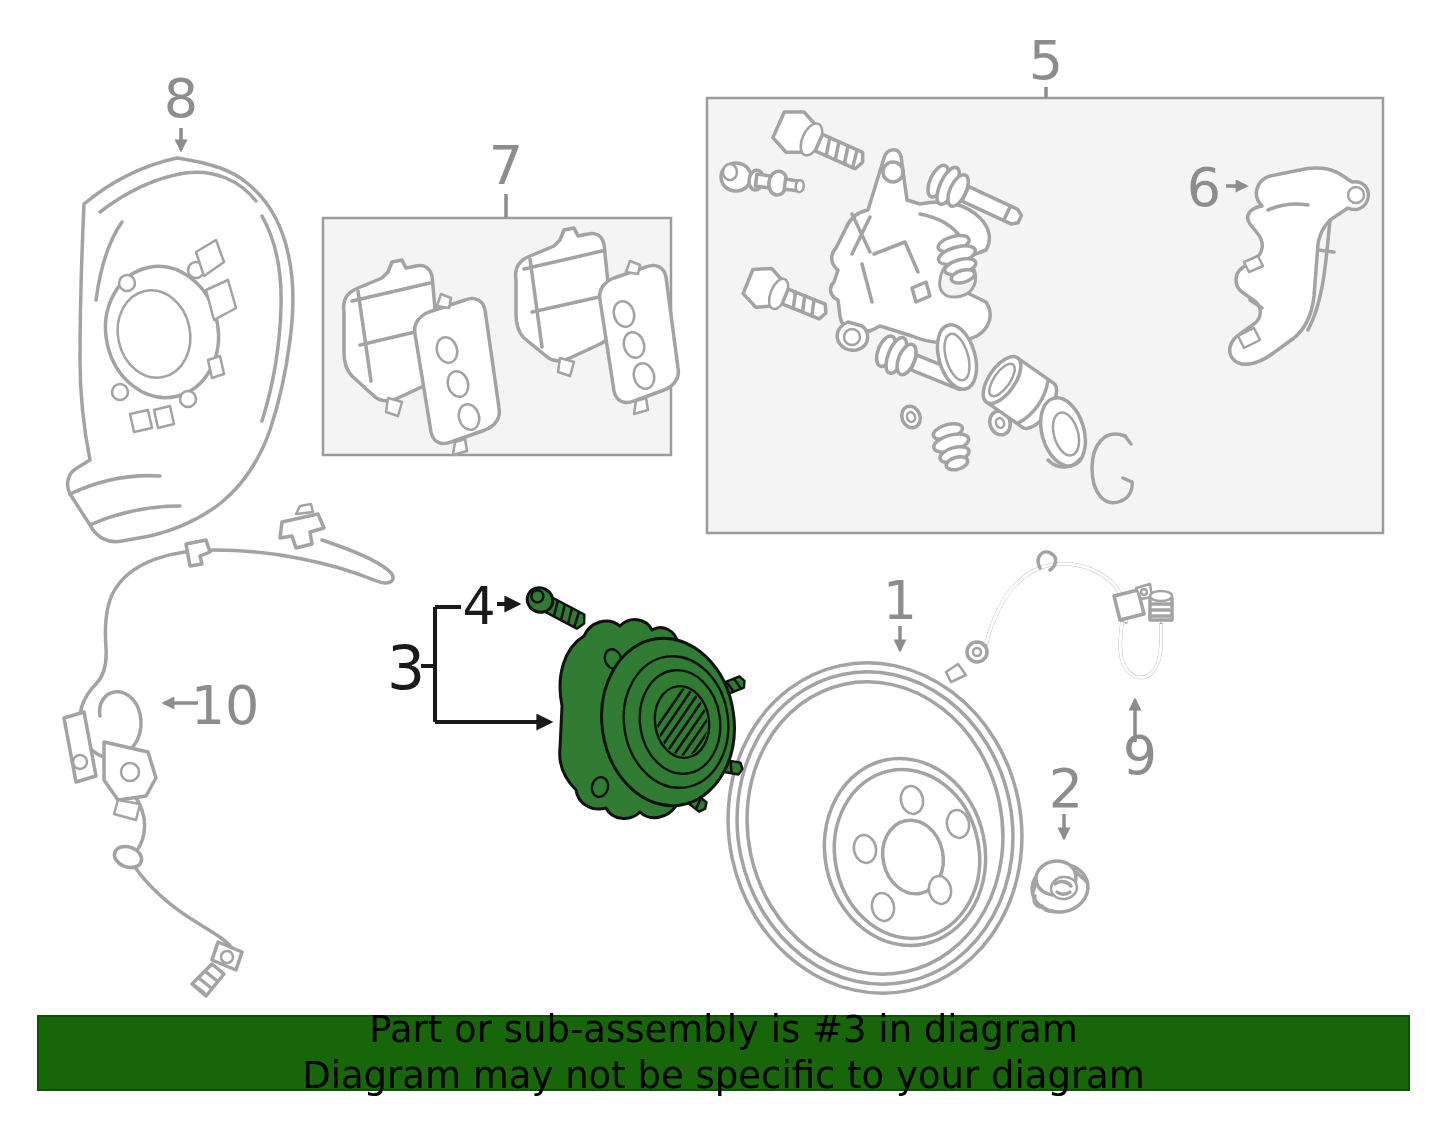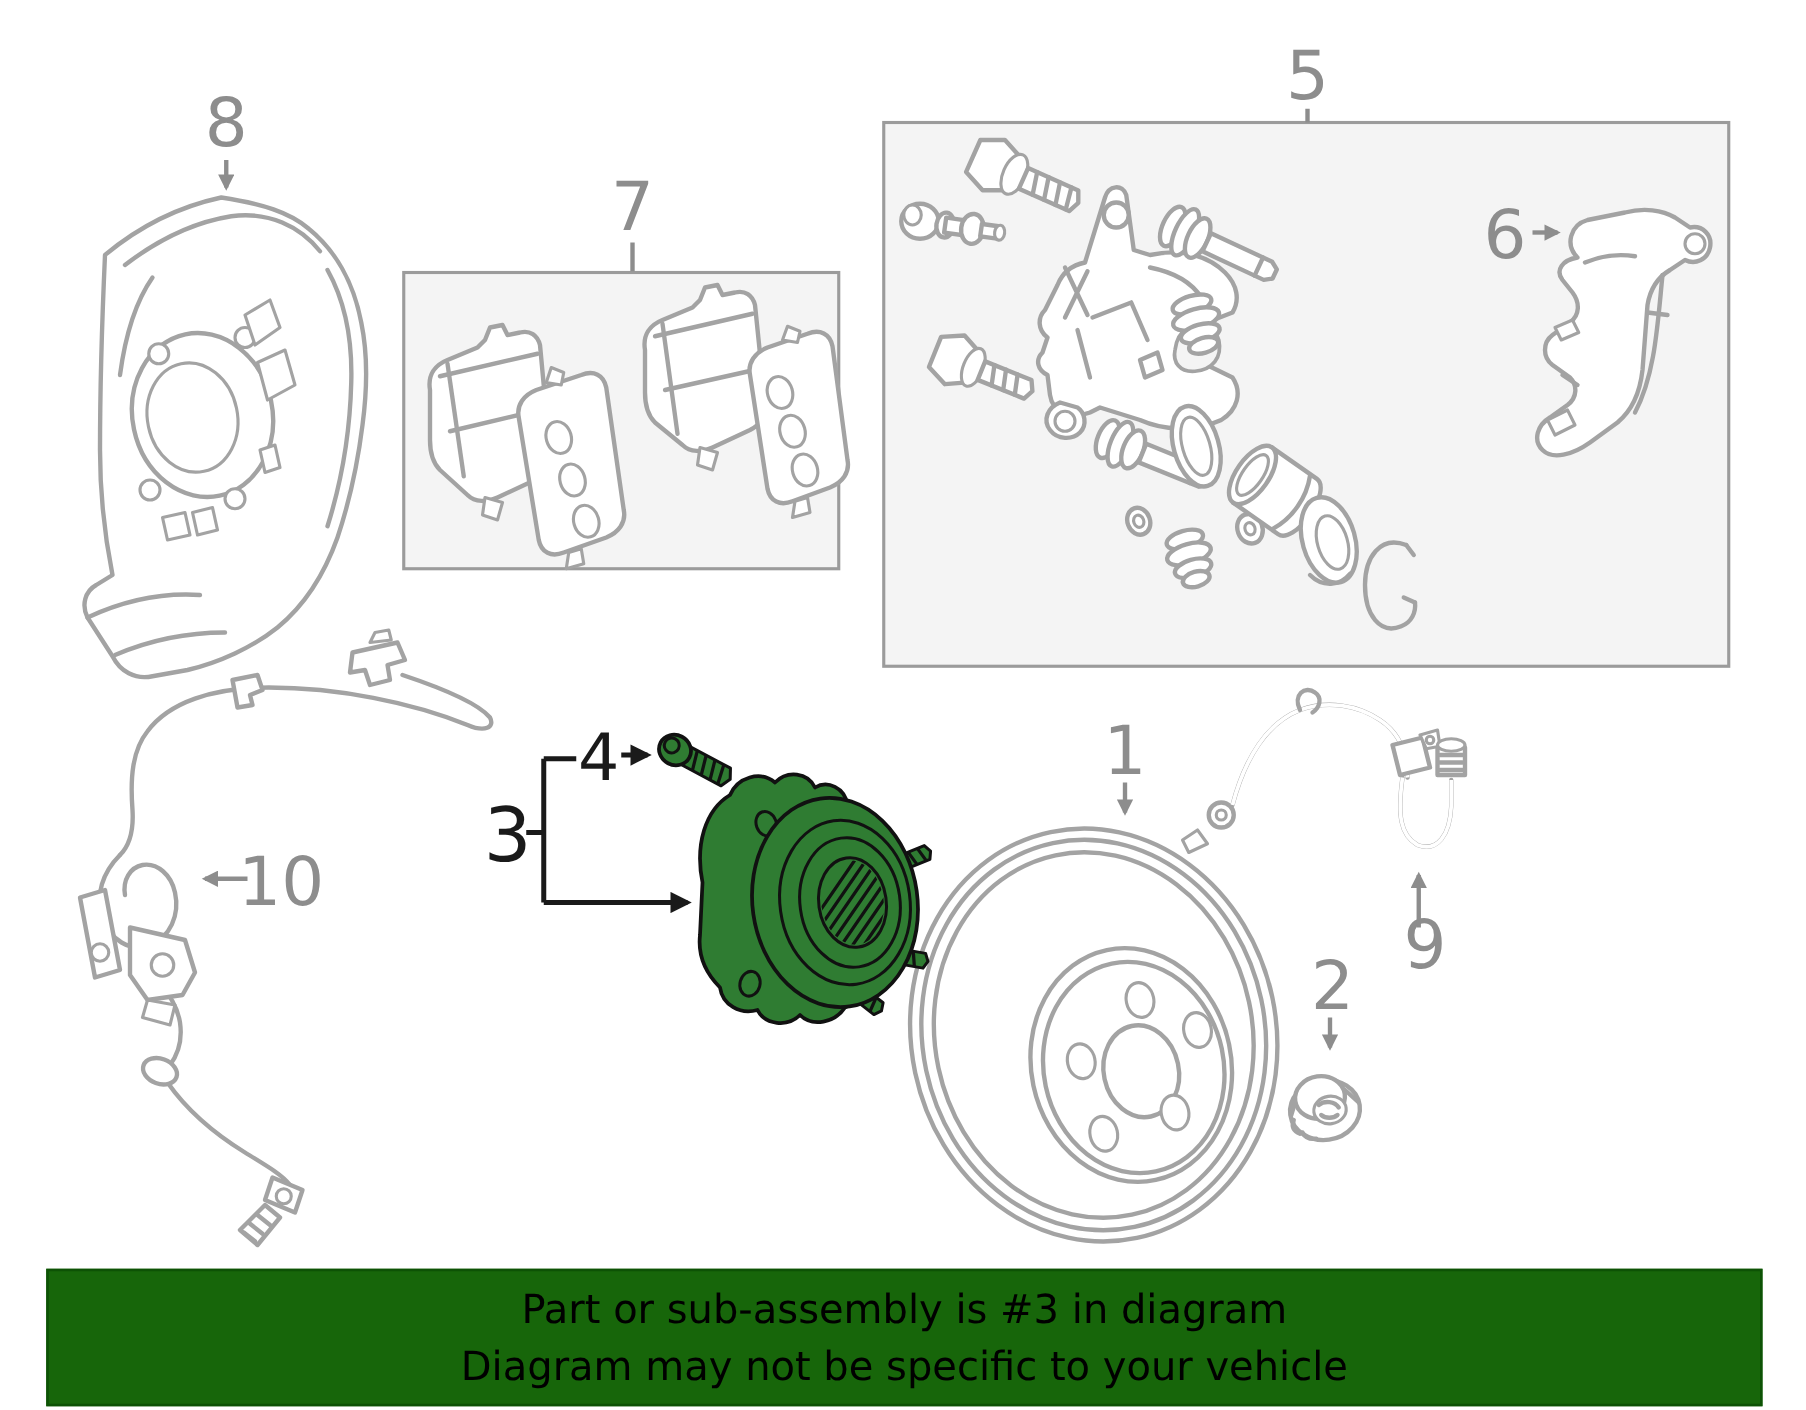--- a/index.html
+++ b/index.html
@@ -27,27 +27,27 @@
   .cutout{fill:var(--box-bg);stroke:var(--line-gray);stroke-width:3;}
   .lbl{font-family:"DejaVu Sans", sans-serif;fill:var(--label-gray);}
   .lbl-black{font-family:"DejaVu Sans", sans-serif;fill:var(--callout-black);}
   .callout-gray{stroke:var(--label-gray);stroke-width:3.5;fill:none;}
   .callout-black{stroke:var(--callout-black);stroke-width:4;fill:none;}
   .hl{fill:var(--highlight-green);stroke:#111111;stroke-width:3;stroke-linejoin:round;}
   .hl-thin{fill:var(--highlight-green);stroke:#111111;stroke-width:2.4;stroke-linejoin:round;}
   .hatch{stroke:#111111;stroke-width:2.6;fill:none;}
 
   .banner{
-    position:absolute;left:37px;top:1015px;width:1373px;height:110px;
+    position:absolute;left:37px;top:1015px;width:1373px;height:76px;
     background:var(--banner-green);
     border:2px solid var(--banner-border);
     box-sizing:border-box;
     display:flex;flex-direction:column;justify-content:center;align-items:center;
     color:var(--banner-text);
-    font-size:32px;line-height:46px;
+    font-size:37px;line-height:46px;
     font-family:"DejaVu Sans", sans-serif;
     text-align:center;white-space:nowrap;
   }
 </style>
 </head>
 <body>
 
 <div class="stage">
 
 <svg width="1445" height="1128" viewBox="0 0 1445 1128">
@@ -414,16 +414,16 @@
     <line class="callout-black" x1="435" y1="722" x2="550" y2="722" marker-end="url(#ahb)"></line>
   </g>
   <g>
     <text class="lbl-black" x="479" y="624" font-size="52" text-anchor="middle">4</text>
     <line class="callout-black" x1="497" y1="604" x2="518" y2="604" marker-end="url(#ahb)"></line>
   </g>
 </svg>
 
   <div class="banner">
     <div>Part or sub-assembly is #3 in diagram</div>
-    <div>Diagram may not be specific to your vehicle</div>
+    <div>Diagram may not be specific to your diagram</div>
   </div>
 
 </div>
 
 </body></html>

